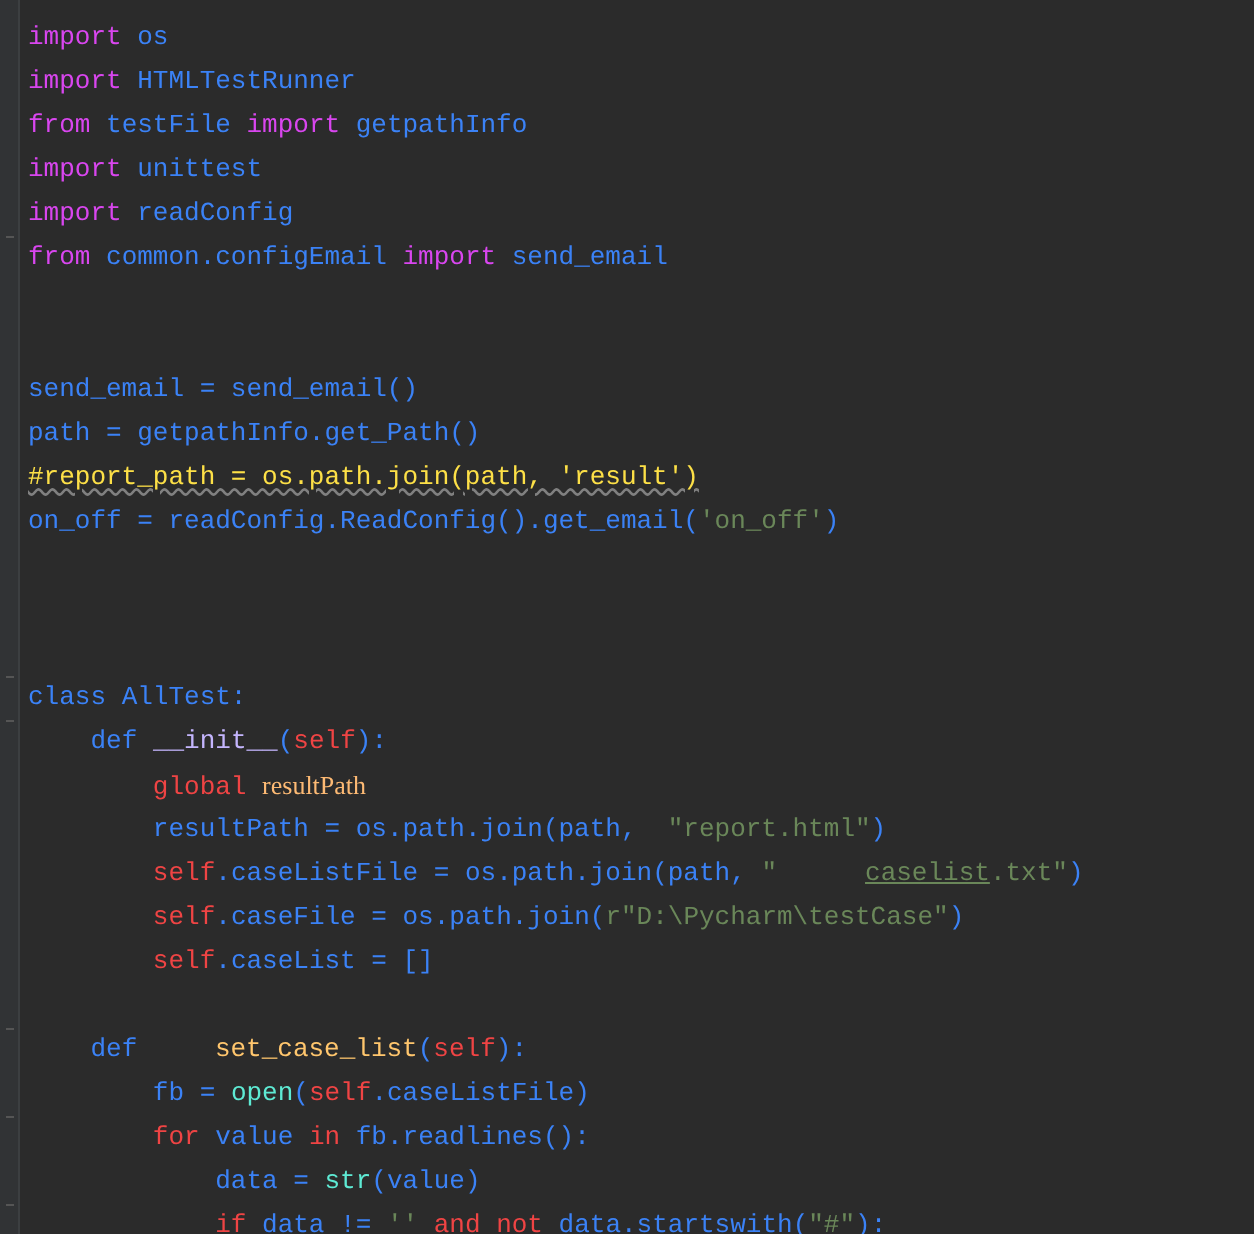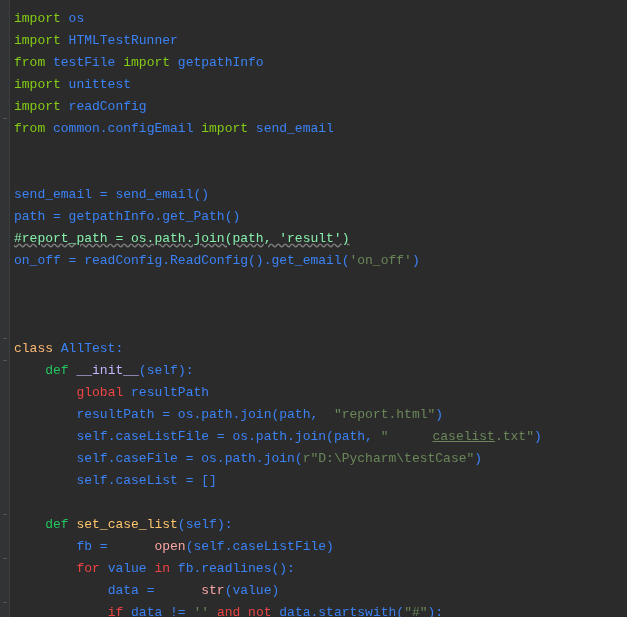--- a/index.html
+++ b/index.html
@@ -26,33 +26,33 @@
       width: 4px;
       height: 1px;
       background: #555;
     }
     .code-area {
       padding: 8px 0 8px 4px;
       line-height: 22px;
       white-space: pre;
     }
     .line { height: 22px; }
-    .k-import { color: #84cc16; }
+    .k-import { color: #d946ef; }
     .k-keyword { color: #ef4444; }
-    .k-def { color: #22c55e; }
-    .k-class { color: #fdba74; }
-    .k-self { color: #3b82f6; }
-    .k-builtin { color: #fca5a5; margin-left: 39px; }
+    .k-def { color: #3b82f6; }
+    .k-class { color: #3b82f6; }
+    .k-self { color: #ef4444; }
+    .k-builtin { color: #5eead4; }
     .ident { color: #3b82f6; }
-    .func-name { color: #ffc66d; }
+    .func-name { color: #ffc66d; margin-left: 31px; }
     .magic { color: #c4b5fd; }
     .string { color: #6a8759; text-align: center; }
-    .comment-underline { color: #86efac; text-decoration: underline wavy #808080; }
+    .comment-underline { color: #fde047; text-decoration: underline wavy #808080; }
     .underline { text-decoration: underline; margin-left: 44px; }
-    .global-var { color: #3b82f6; }
+    .global-var { color: #fdba74; font-family: Liberation Serif, serif; }
   </style>
 </head>
 <body>
 
 <div class="gutter">
   <div class="fold-mark" style="top:118px"></div>
   <div class="fold-mark" style="top:338px"></div>
   <div class="fold-mark" style="top:360px"></div>
   <div class="fold-mark" style="top:514px"></div>
   <div class="fold-mark" style="top:558px"></div>

